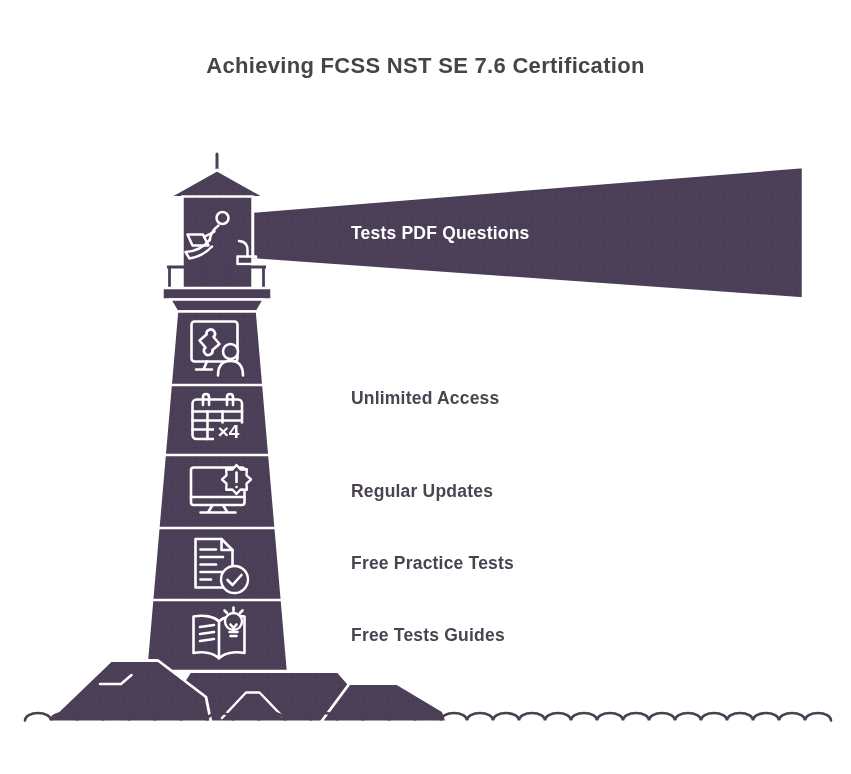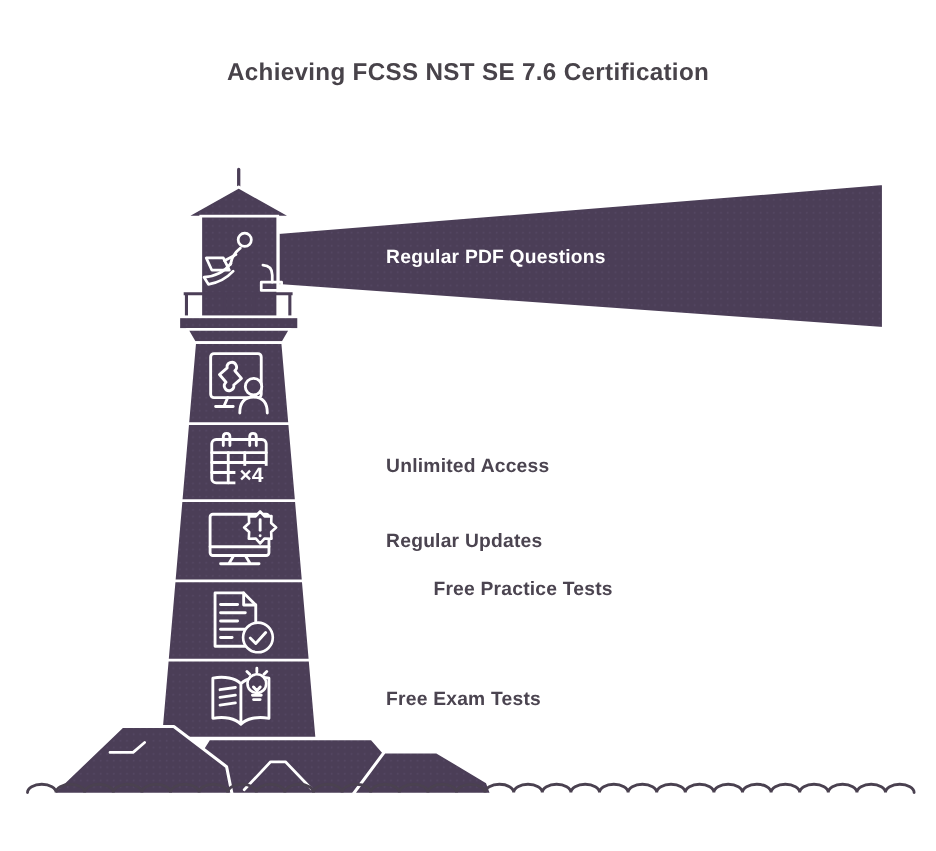--- a/index.html
+++ b/index.html
@@ -14,21 +14,21 @@
     color:var(--title-text,#48434a); margin:0;
   }
   .beam-label {
     position:absolute; left:351px; top:223px;
     font-size:17.5px; font-weight:700; color:#ffffff; letter-spacing:.2px;
   }
   .feature-label {
     position:absolute; left:351px; height:22px; line-height:22px;
     font-size:17.5px; font-weight:600; color:var(--label-text,#4b4450); letter-spacing:.2px;
   }
-  .f0 { top:336px; } .f1 { top:412px; } .f2 { top:480px;text-align:right; } .f3 { top:524px;margin-left:43px; } .f4 { top:624px; }
+  .f0 { top:336px; } .f1 { top:387px; } .f2 { top:480px;text-align:right; } .f3 { top:552px; } .f4 { top:624px; }
 </style>
 </head>
 <body>
 
 <div class="stage">
 
   <svg class="scene" width="851" height="774" viewBox="0 0 851 774">
     <defs>
       <pattern id="dots" width="6" height="6" patternUnits="userSpaceOnUse">
         <rect width="6" height="6" fill="#4b3e57"></rect>
@@ -132,20 +132,20 @@
       <polyline points="100,684 121,684 131.5,675" fill="none" stroke-width="2.5" stroke-linecap="round"></polyline>
       <polyline points="222,718 246,692.5 259.5,692.5 283,717" fill="none" stroke-width="2.5" stroke-linecap="round"></polyline>
       <polygon points="321,722 349.5,683.5 397,683.5 443,711 447,722" fill="url(#dots)"></polygon>
     </g>
 
     <path fill="none" stroke="#4a4150" stroke-width="2.6" stroke-linecap="round" d="M 25,720.5 a 13,7.5 0 0 1 26,0 a 13,7.5 0 0 1 26,0 a 13,7.5 0 0 1 26,0 a 13,7.5 0 0 1 26,0 a 13,7.5 0 0 1 26,0 a 13,7.5 0 0 1 26,0 a 13,7.5 0 0 1 26,0 a 13,7.5 0 0 1 26,0 a 13,7.5 0 0 1 26,0 a 13,7.5 0 0 1 26,0 a 13,7.5 0 0 1 26,0 a 13,7.5 0 0 1 26,0 a 13,7.5 0 0 1 26,0 a 13,7.5 0 0 1 26,0 a 13,7.5 0 0 1 26,0 a 13,7.5 0 0 1 26,0 a 13,7.5 0 0 1 26,0 a 13,7.5 0 0 1 26,0 a 13,7.5 0 0 1 26,0 a 13,7.5 0 0 1 26,0 a 13,7.5 0 0 1 26,0 a 13,7.5 0 0 1 26,0 a 13,7.5 0 0 1 26,0 a 13,7.5 0 0 1 26,0 a 13,7.5 0 0 1 26,0 a 13,7.5 0 0 1 26,0 a 13,7.5 0 0 1 26,0 a 13,7.5 0 0 1 26,0 a 13,7.5 0 0 1 26,0 a 13,7.5 0 0 1 26,0 a 13,7.5 0 0 1 26,0"></path>
   </svg>
 
   <h1 class="title">Achieving FCSS NST SE 7.6 Certification</h1>
 
-  <div class="beam-label">Regular PDF Questions</div>
+  <div class="beam-label">Tests PDF Questions</div>
 
   <div class="feature-label f1">Unlimited Access</div>
   <div class="feature-label f2">Regular Updates</div>
   <div class="feature-label f3">Free Practice Tests</div>
-  <div class="feature-label f4">Free Exam Tests</div>
+  <div class="feature-label f4">Free Tests Guides</div>
 
 </div>
 
 </body></html>

